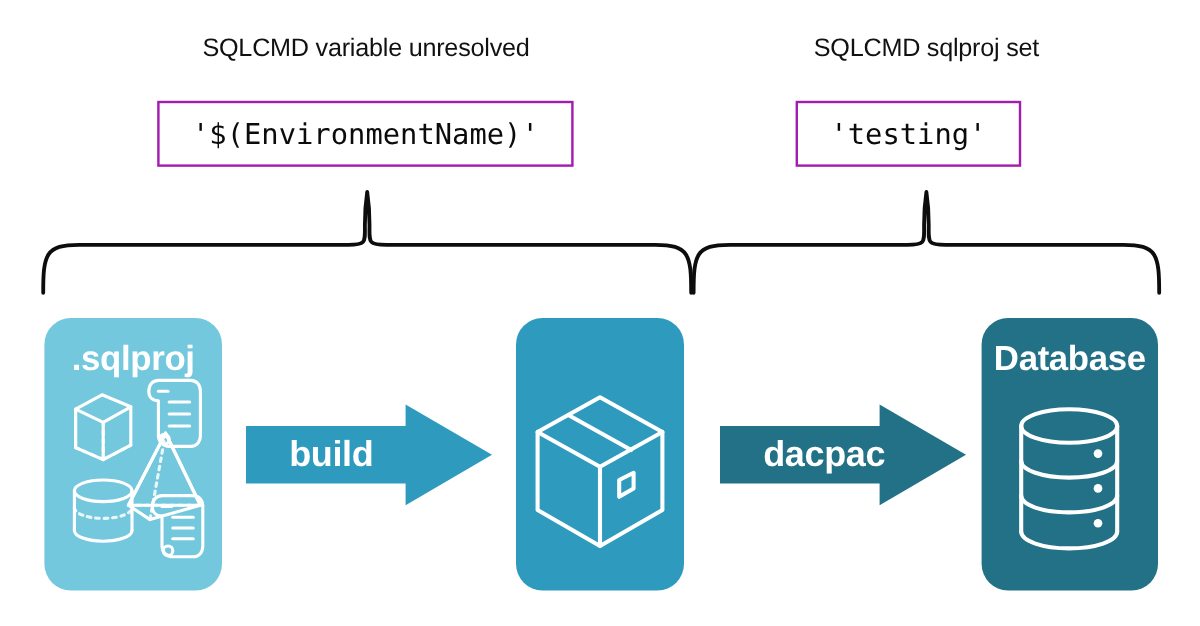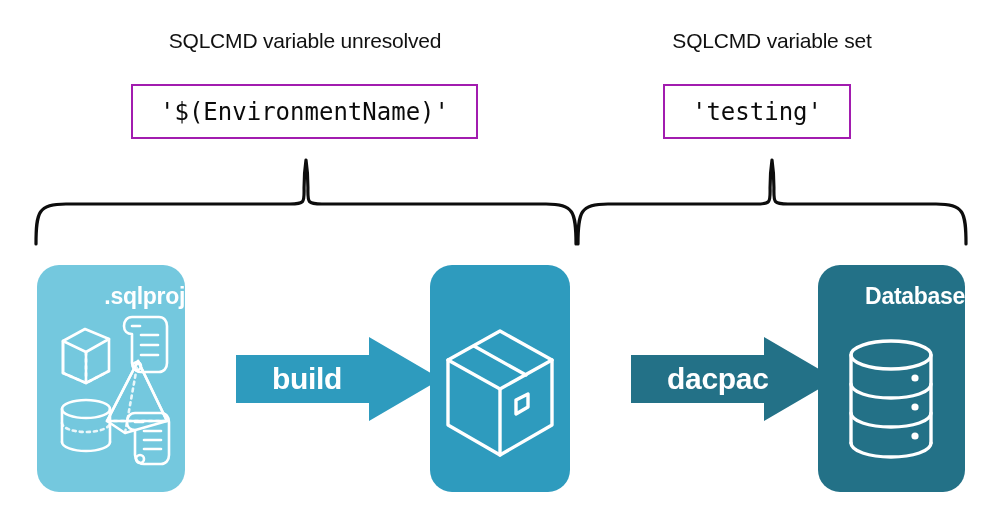--- a/index.html
+++ b/index.html
@@ -50,34 +50,34 @@
   
   .artifact{
     position:absolute;
     border-radius:22px;
     box-sizing:border-box;
   }
   .artifact .label{
     position:absolute;
     left:0;right:0;
     top:18px;
-    text-align:right;
+    text-align:center;
     color:#ffffff;
     font-weight:bold;
-    font-size:23px;
+    font-size:29px;
     letter-spacing:-0.3px;
   }
   .artifact .art{position:absolute;left:0;top:0;width:100%;height:100%;}
 
   #box-sqlproj{left:37px;top:265px;width:148px;height:227px;background:#74C8DE;}
   #box-dacpac {left:430px;top:265px;width:140px;height:227px;background:#2E9BBE;}
   #box-database{left:818px;top:265px;width:147px;height:227px;background:#237187;}
 
   
-  .arrow{position:absolute;margin-left:31px;}
+  .arrow{position:absolute;}
   .arrow .arrow-label{
     position:absolute;
     left:0;top:0;
     width:100%;height:100%;
     display:flex;
     align-items:center;
     justify-content:flex-start;
     padding-left:36px;
     box-sizing:border-box;
     color:#ffffff;
@@ -89,21 +89,21 @@
   #arrow-build{left:205px;top:335px;width:205px;height:88px;}
   #arrow-deploy{left:600px;top:335px;width:205px;height:88px;}
 </style>
 </head>
 <body>
 
 <div class="stage">
 
   <div class="heading" id="heading-left">SQLCMD variable unresolved</div>
 
-  <div class="heading" id="heading-right">SQLCMD variable set</div>
+  <div class="heading" id="heading-right">SQLCMD sqlproj set</div>
 
   <div class="codebox" id="codebox-left">
     <span>'$(EnvironmentName)'</span>
   </div>
 
   <div class="codebox" id="codebox-right">
     <span>'testing'</span>
   </div>
 
   <svg class="brace" id="brace-left" viewBox="0 0 556 100">

